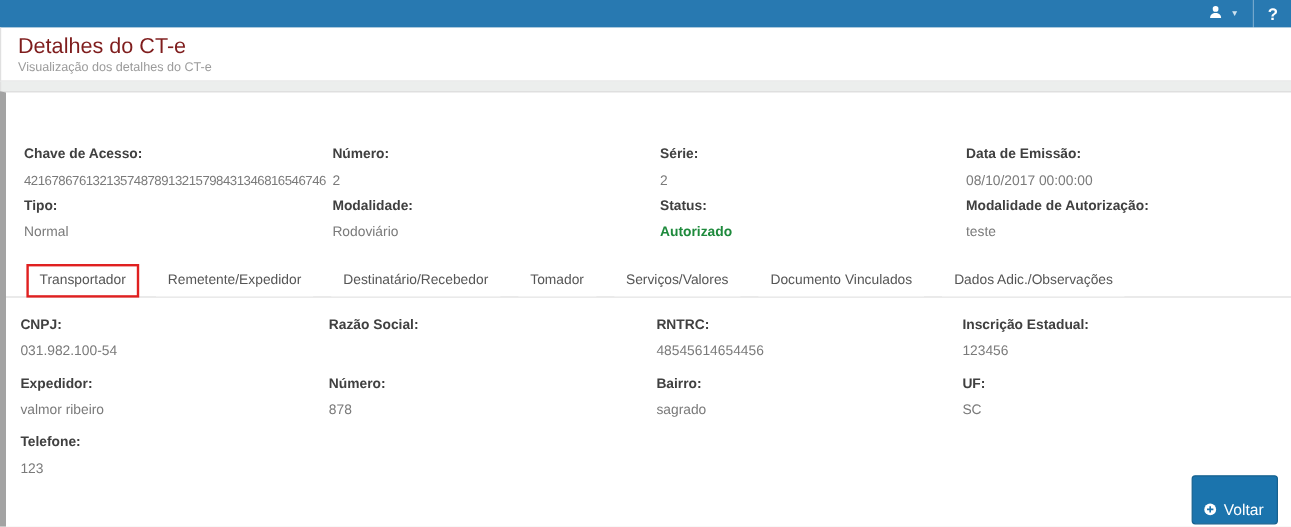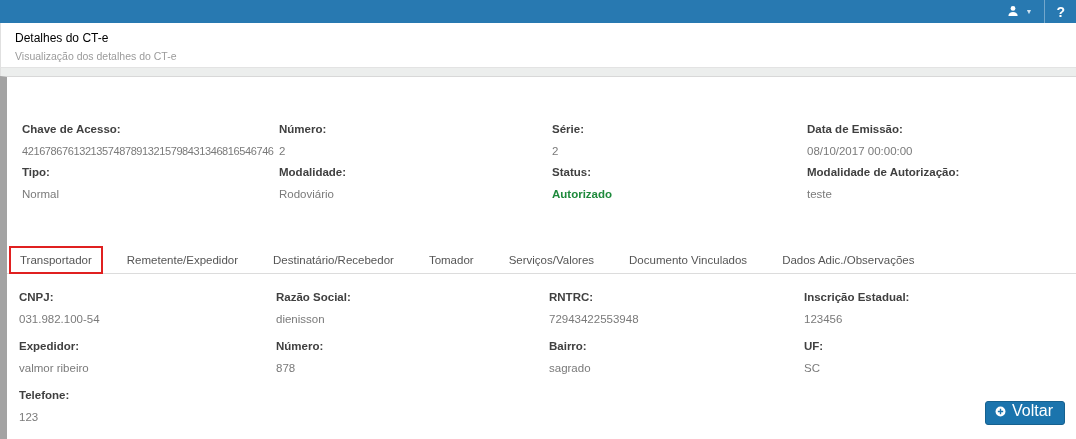--- a/index.html
+++ b/index.html
@@ -12,51 +12,51 @@
             justify-content:flex-end; flex:0 0 auto; }
   .nav-item { display:flex; align-items:center; padding:0 12px; cursor:pointer; color:#fff; }
   .nav-user { gap:5px; }
   .nav-caret { font-size:7px; color:#cfe2ef; margin-left:2px; }
   .nav-divider { border-left:1px solid rgba(255,255,255,0.35); }
   .nav-help { font-size:14px; font-weight:bold; padding:0 11px; }
 
   
   .page-header { background:#fff; padding:5px 0 5px 14px; border-bottom:1px solid #e3e3e3;
                  border-left:1px solid #e0e0e0; }
-  .page-title { font-size:12px; line-height:20px; color:#000000; font-weight:400; }
+  .page-title { font-size:18px; line-height:20px; color:#7f1d1d; font-weight:400; }
   .page-subtitle { font-size:10.5px; color:#9b9b9b; margin-top:2px; }
 
   .panel-gap { height:8px; background:#eceeed; border-left:1px solid #e0e0e0; }
 
   
-  .content { background:#fff; border-top:1px solid #d8d8d8; border-left:7px solid #a3a3a3;
+  .content { background:#fff; border-top:1px solid #d8d8d8; border-left:5px solid #a3a3a3;
              flex:1 1 auto; position:relative; }
 
   .field-grid { display:grid; grid-template-columns:257px 273px 255px 1fr;
                 padding-left:15px; }
   .summary-grid { padding-top:46px; }
   .detail-grid { padding-top:17px;padding-left:12px; }
   .field { margin-bottom:9px; padding-right:10px; }
   .field-label { font-size:11.5px; font-weight:bold; color:#404040; margin-bottom:10px; }
   .field-value { font-size:11.5px; color:#7a7a7a; white-space:nowrap; }
   .field-value.long { font-size:11px; letter-spacing:-0.4px; }
   .field-value.status-green { color:#1e8a3c; font-weight:bold; }
   .detail-grid .field { margin-bottom:15px; }
 
   
-  .tabs { display:flex; align-items:flex-start; margin-top:38px; border-bottom:1px solid #dcdcdc;
-          padding-left:3px; }
+  .tabs { display:flex; align-items:flex-start; margin-top:12px; border-bottom:1px solid #dcdcdc;
+          padding-left:18px; }
   .tab { font-size:11.5px; color:#555; padding:7px 10px; margin-right:15px; cursor:pointer;
          white-space:nowrap; background:#fff; }
   .tab.annotated { outline:2px solid #e02020; outline-offset:-1px; }
 
   
-  .back-button { position:absolute; right:11px; bottom:14px; display:inline-flex;
+  .back-button { position:absolute; right:11px; bottom:2px; display:inline-flex;
                  align-items:center; gap:6px; background:#1b74ad; border:1px solid #16618f;
-                 border-radius:3px; color:#fff; font-size:16px; padding:0 11px 4px 9px;
+                 border-radius:3px; color:#fff; font-size:13px; padding:20px 11px 4px 9px;
                  cursor:pointer; font-family:inherit; }
   .back-button svg { display:block; }
 </style>
 </head>
 <body>
 
 <div class="page">
 
   <div class="navbar">
     <div class="nav-item nav-user">
@@ -126,25 +126,24 @@
       <div class="tab">Dados Adic./Observações</div>
     </div>
 
     <div class="field-grid detail-grid">
       <div class="field">
         <div class="field-label">CNPJ:</div>
         <div class="field-value">031.982.100-54</div>
       </div>
       <div class="field">
         <div class="field-label">Razão Social:</div>
-        <div class="field-value">dienisson</div>
       </div>
       <div class="field">
         <div class="field-label">RNTRC:</div>
-        <div class="field-value">72943422553948</div>
+        <div class="field-value">48545614654456</div>
       </div>
       <div class="field">
         <div class="field-label">Inscrição Estadual:</div>
         <div class="field-value">123456</div>
       </div>
       <div class="field">
         <div class="field-label">Expedidor:</div>
         <div class="field-value">valmor ribeiro</div>
       </div>
       <div class="field">

